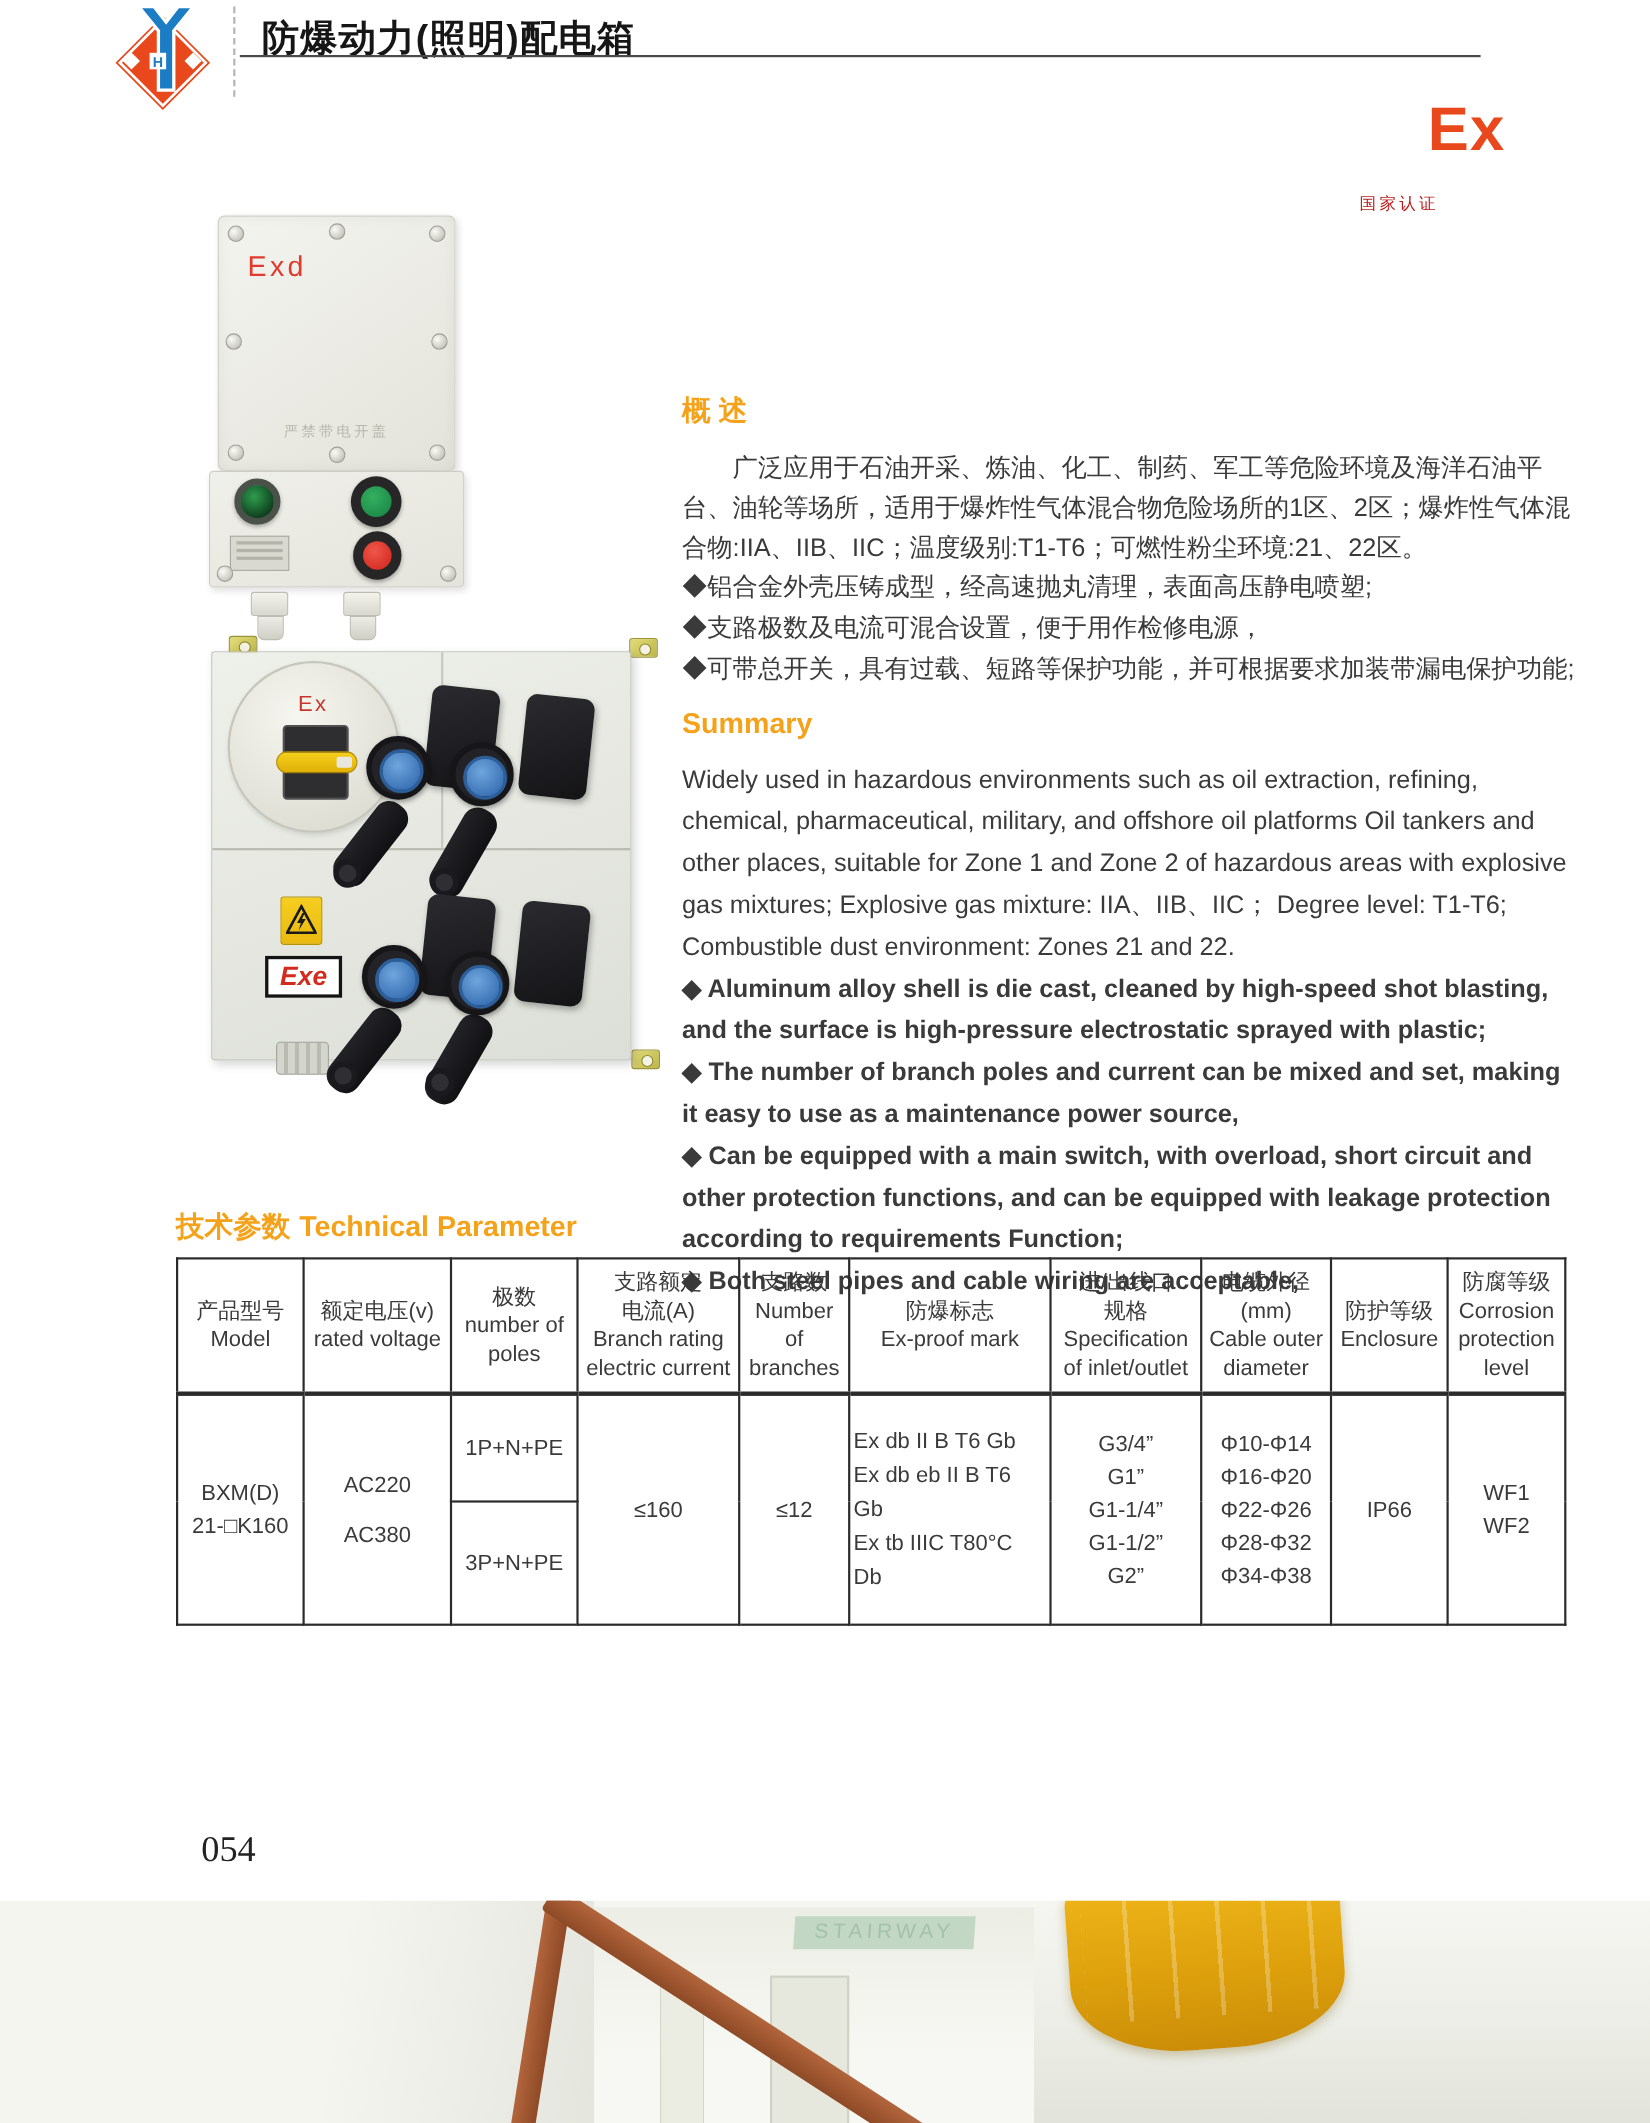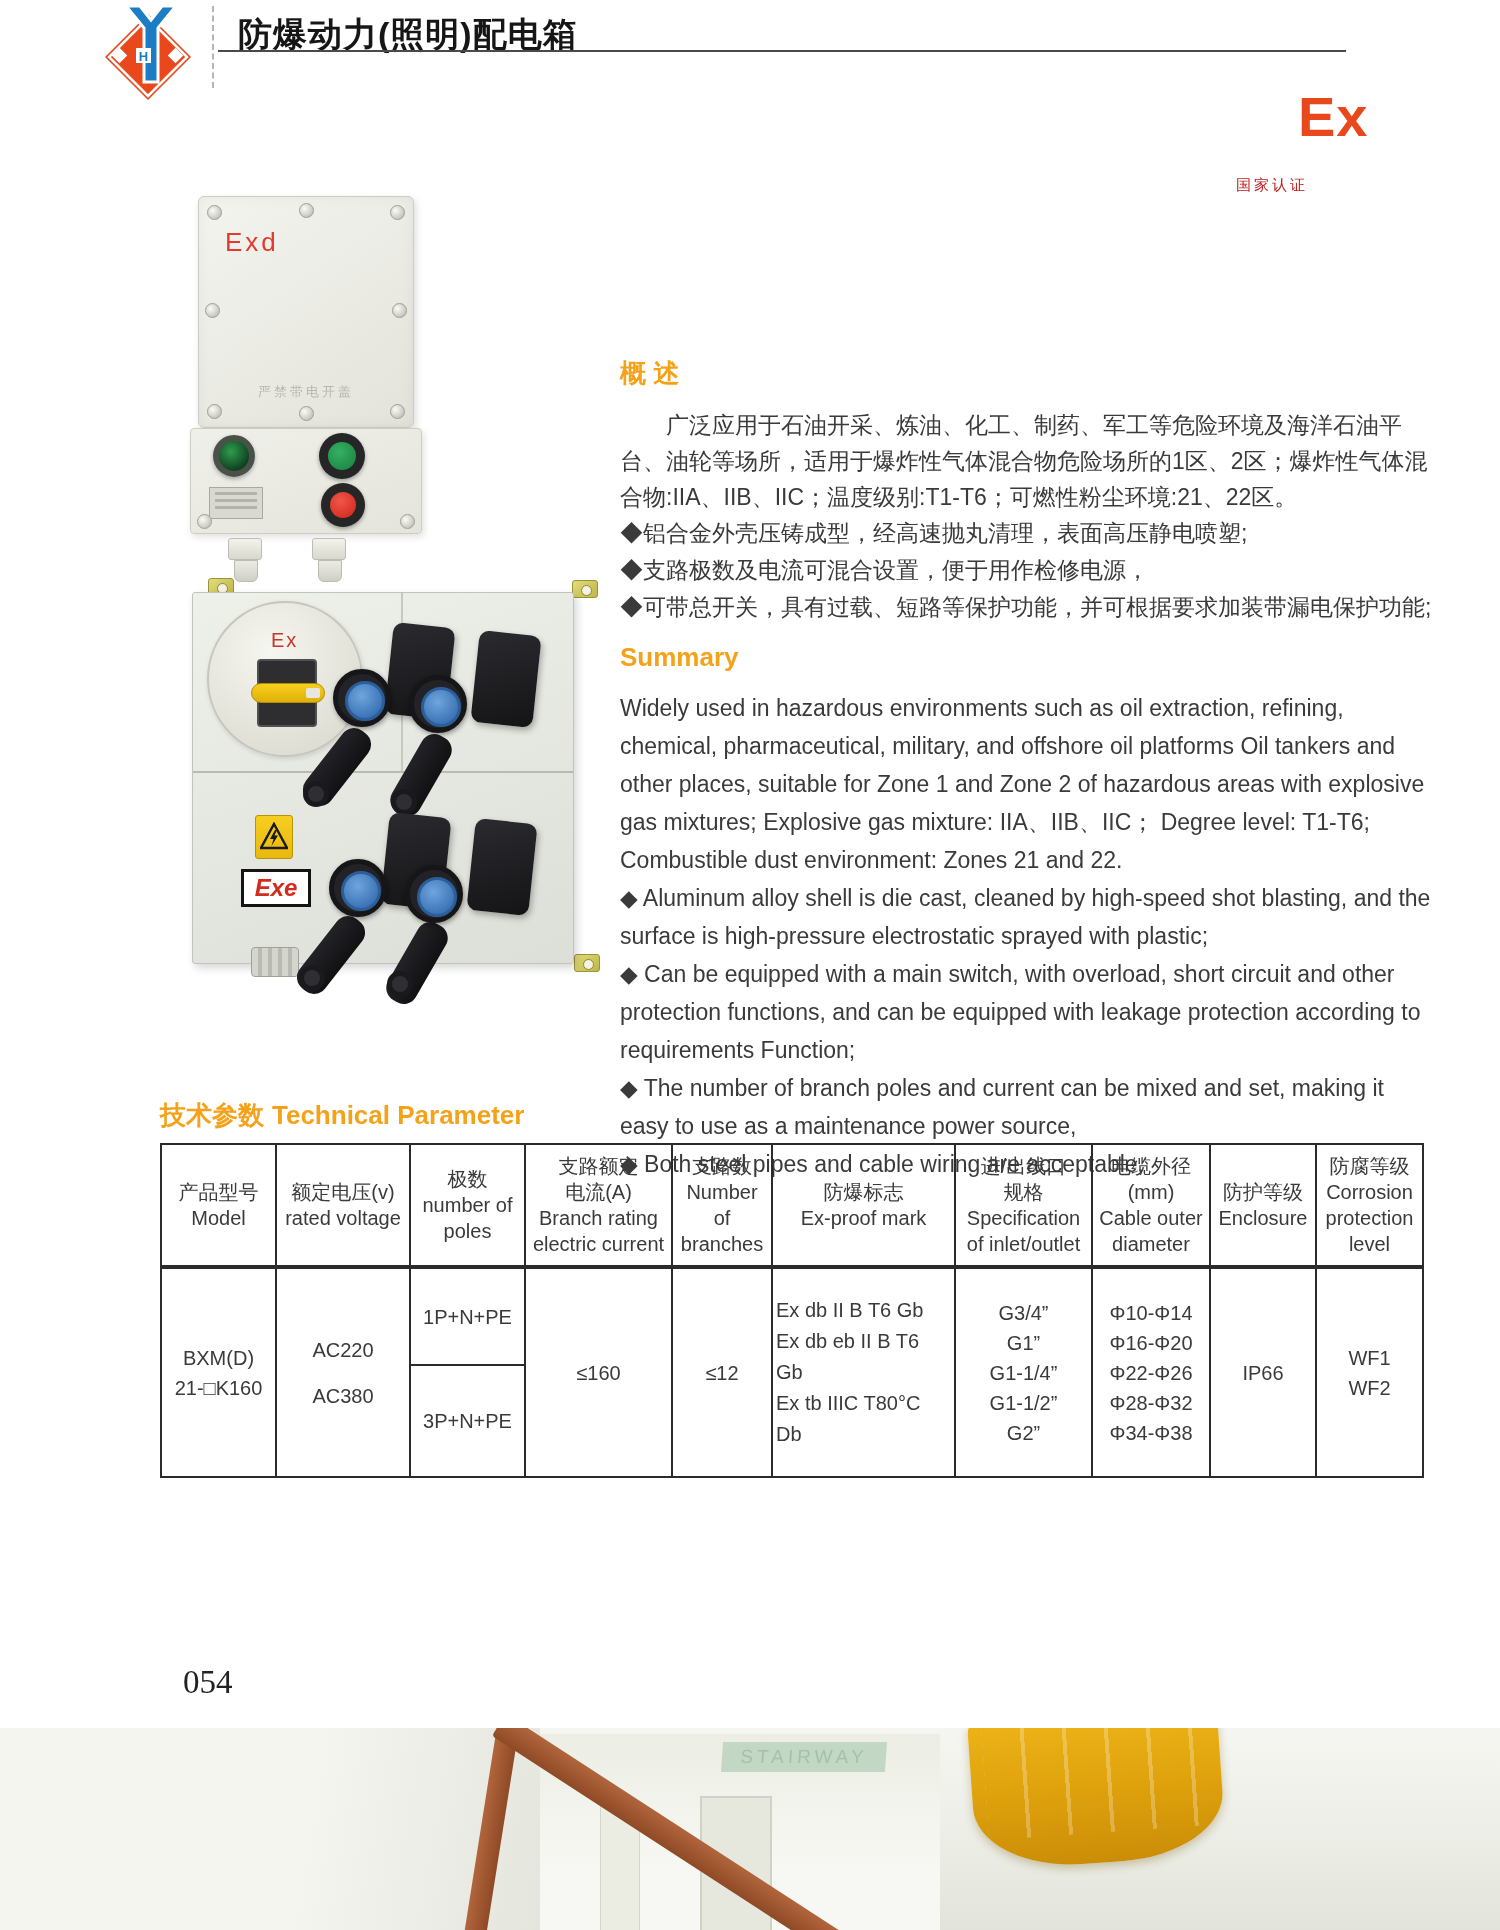--- a/index.html
+++ b/index.html
@@ -98,21 +98,21 @@
               background:repeating-linear-gradient(90deg,#d4d5cc 0 6px,#b9bab1 6px 10px);
               border:1px solid #9fa097; border-radius:4px; }
 
   
   .sec-h { font-weight:bold; color:#F5A21B; font-size:26px; }
   .overview { left:620px; top:356px; width:814px; }
   .overview .para { margin-top:16px; font-size:23px; line-height:36px; text-indent:2em; color:#3a3a3a; }
   .overview .bul { font-size:23px; line-height:37px; color:#3a3a3a; padding-left:32px; text-indent:-32px; }
   .summary { left:620px; top:642px; width:818px; }
   .summary .para { margin-top:16px; font-size:23px; line-height:38px; color:#3a3a3a; }
-  .summary .bul { font-size:23px; line-height:38px; color:#3a3a3a; }
+  .summary .bul { font-size:23px; line-height:38px; color:#3a3a3a;font-weight:bold; }
 
   
   .tech-h { left:160px; top:1098px; font-size:26px; font-weight:bold; color:#F5A21B; }
   .tech-h .en { margin-left:8px; }
   table.tech { position:absolute; left:160px; top:1143px; width:1262px; border-collapse:collapse;
                table-layout:fixed; }
   table.tech th, table.tech td { border:2px solid #2b2b2b; font-weight:normal; text-align:center;
                vertical-align:middle; color:#3a3a3a; padding:4px 3px; }
   table.tech thead th { height:123px; font-size:20px; line-height:26px; border-bottom:4px solid #2b2b2b; }
   table.tech td { font-size:20px; line-height:30px; }
@@ -262,22 +262,22 @@
     <div class="para">广泛应用于石油开采、炼油、化工、制药、军工等危险环境及海洋石油平台、油轮等场所，适用于爆炸性气体混合物危险场所的1区、2区；爆炸性气体混合物:IIA、IIB、IIC；温度级别:T1-T6；可燃性粉尘环境:21、22区。</div>
     <div class="bul">◆铝合金外壳压铸成型，经高速抛丸清理，表面高压静电喷塑;</div>
     <div class="bul">◆支路极数及电流可混合设置，便于用作检修电源，</div>
     <div class="bul">◆可带总开关，具有过载、短路等保护功能，并可根据要求加装带漏电保护功能;</div>
   </div>
 
   <div class="abs summary">
     <div class="sec-h">Summary</div>
     <div class="para">Widely used in hazardous environments such as oil extraction, refining, chemical, pharmaceutical, military, and offshore oil platforms  Oil tankers and other places, suitable for Zone 1 and Zone 2 of hazardous areas with explosive gas mixtures; Explosive gas mixture: IIA、IIB、IIC；  Degree level: T1-T6; Combustible dust environment: Zones 21 and 22.</div>
     <div class="bul">◆  Aluminum alloy shell is die cast, cleaned by high-speed shot blasting, and the surface is high-pressure electrostatic sprayed with plastic;</div>
+    <div class="bul">◆  The number of branch poles and current can be mixed and set, making it easy to use as a maintenance power source,</div>
     <div class="bul">◆  Can be equipped with a main switch, with overload, short circuit and other protection functions, and can be equipped with leakage protection according to requirements  Function;</div>
-    <div class="bul">◆  The number of branch poles and current can be mixed and set, making it easy to use as a maintenance power source,</div>
     <div class="bul">◆  Both steel pipes and cable wiring are acceptable,</div>
   </div>
 
   <div class="abs tech-h">
     <span>技术参数</span><span class="en">Technical Parameter</span>
   </div>
 
   <table class="tech">
     <colgroup>
       <col style="width:115px">

